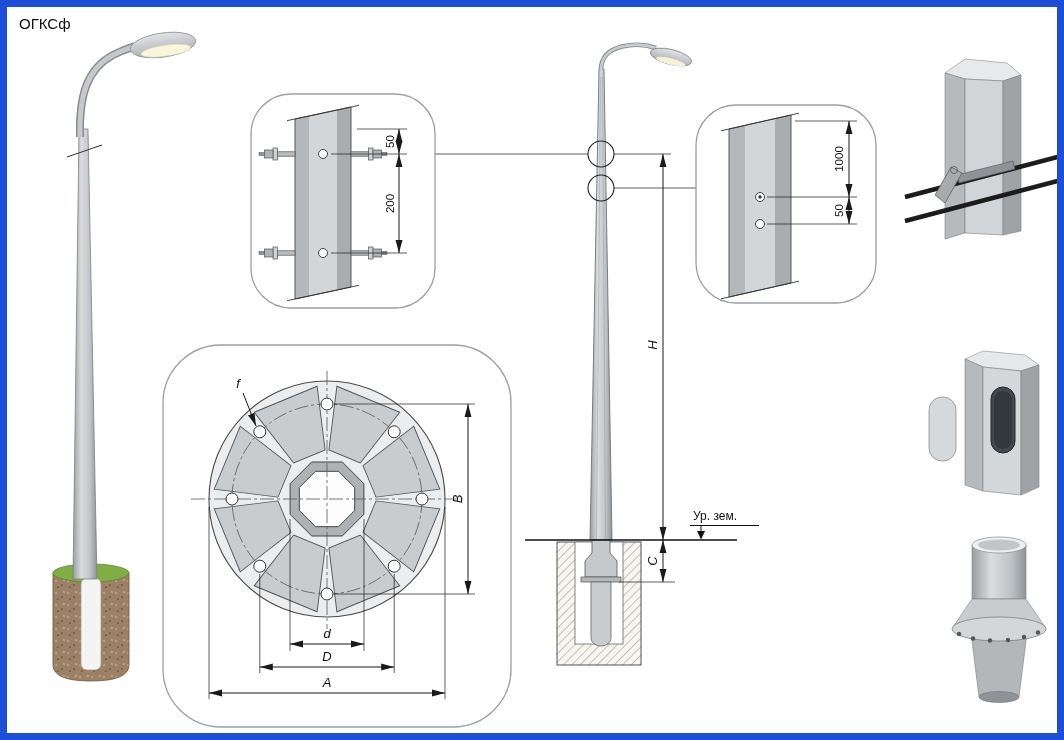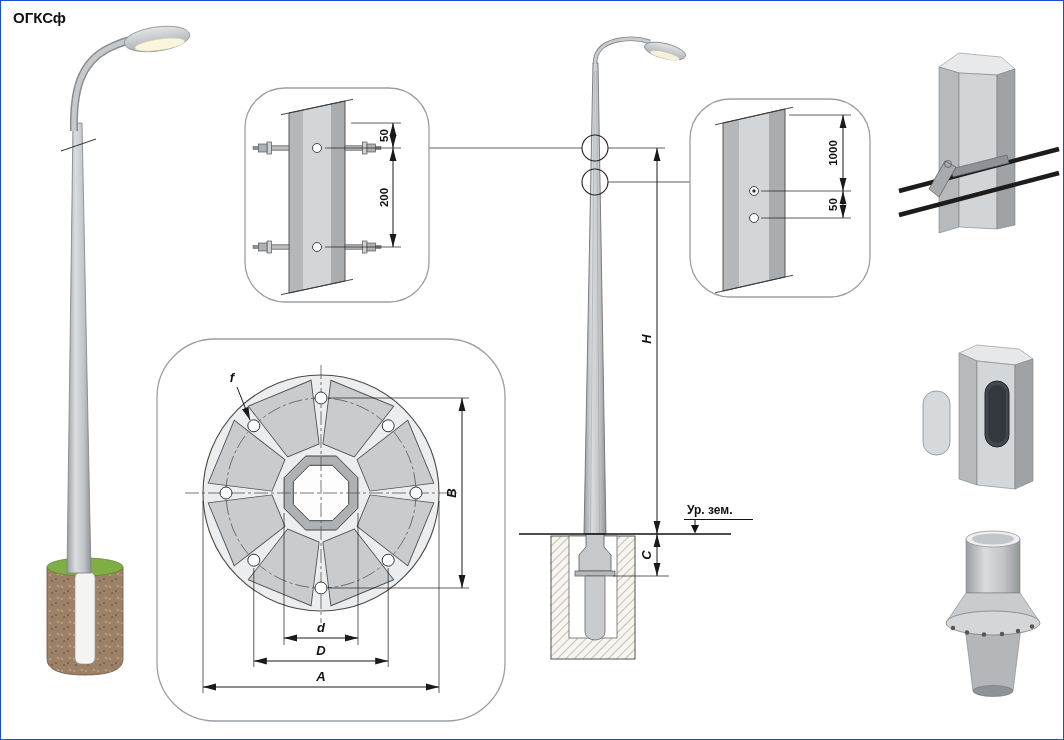--- a/index.html
+++ b/index.html
@@ -1,18 +1,18 @@
 <!DOCTYPE html>
 <html><head>
 <meta charset="utf-8">
 <style>
   html,body{margin:0;padding:0;background:#fff;}
   .canvas{position:relative;width:1064px;height:740px;background:#ffffff;
-          border:1px solid #1d4ed8;box-sizing:border-box;overflow:hidden;
-          font-family:"Liberation Sans",sans-serif;font-weight:bold;}
+          border:7px solid #1d4ed8;box-sizing:border-box;overflow:hidden;
+          font-family:"Liberation Sans",sans-serif;}
   svg{position:absolute;left:0;top:0;}
   svg text{font-family:"Liberation Sans",sans-serif;fill:#111;}
   .t-title{font-size:15px;}
   .t-dim{font-size:13px;font-style:italic;}
   .t-num{font-size:11.5px;}
   .t-gl{font-size:12px;}
   .ln{stroke:#1a1a1a;stroke-width:1;fill:none;}
   .thin{stroke:#1a1a1a;stroke-width:0.7;fill:none;}
   .cl{stroke:#555;stroke-width:0.8;fill:none;stroke-dasharray:14 3 3 3;}
   .box{fill:#fff;stroke:#9aa0a6;stroke-width:1.3;}

